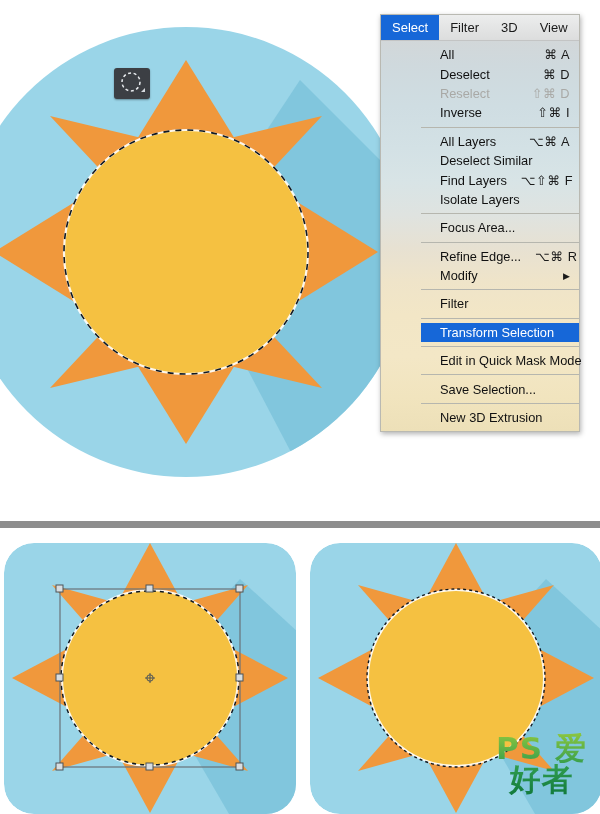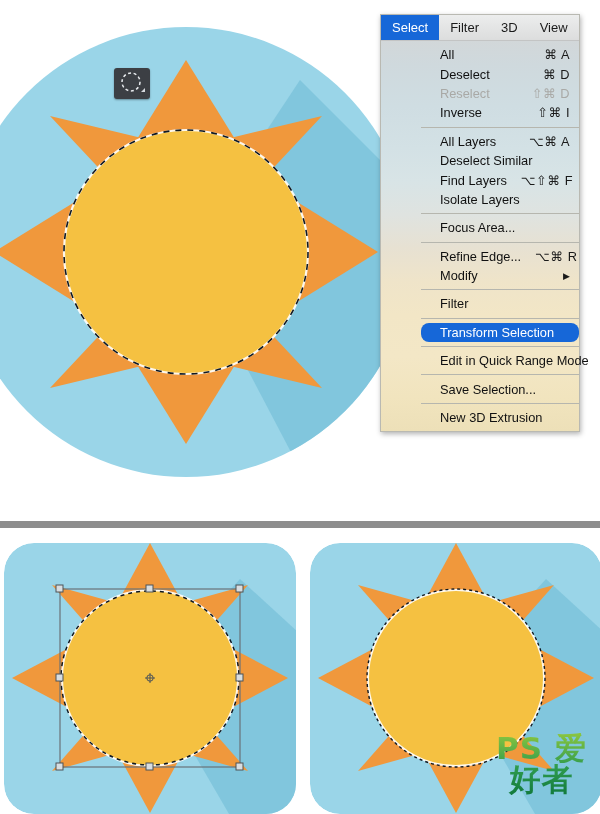--- a/index.html
+++ b/index.html
@@ -70,21 +70,21 @@
   .menubar-item.active{background:#1667d8;color:#fff;font-weight:normal;}
 
   .menu-list{padding:4px 0 4px 0;margin-left:40px;}
   .menu-row{
     display:flex;align-items:center;justify-content:space-between;
     height:19.4px;padding:0 9px 0 19px;white-space:nowrap;
   }
   .menu-row .label{font-size:12.8px;}
   .menu-row .accel{font-size:12.8px;color:#1a1a1a;letter-spacing:.5px;padding-left:14px;}
   .menu-row.disabled .label,.menu-row.disabled .accel{color:#a9a9a6;text-align:right;}
-  .menu-row.selected{background:#1667d8;border-radius:8px;}
+  .menu-row.selected{background:#1667d8;}
   .menu-row.selected .label,.menu-row.selected .accel{color:#ffffff;}
   .menu-row .submenu-arrow{font-size:9px;color:#1a1a1a;}
   .menu-sep{height:1px;background:#b6b6ae;margin:4px 0 4px 0;}
 </style>
 </head>
 <body>
 
 <div class="stage">
 
   <div class="icon-art" id="top-canvas">
@@ -269,21 +269,21 @@
           <span class="label">Filter</span>
           <span class="accel"></span>
         </div>
         <div class="menu-sep"></div>
         <div class="menu-row selected">
           <span class="label">Transform Selection</span>
           <span class="accel"></span>
         </div>
         <div class="menu-sep"></div>
         <div class="menu-row">
-          <span class="label">Edit in Quick Range Mode</span>
+          <span class="label">Edit in Quick Mask Mode</span>
           <span class="accel"></span>
         </div>
         <div class="menu-sep"></div>
         <div class="menu-row">
           <span class="label">Save Selection...</span>
           <span class="accel"></span>
         </div>
         <div class="menu-sep"></div>
         <div class="menu-row">
           <span class="label">New 3D Extrusion</span>

